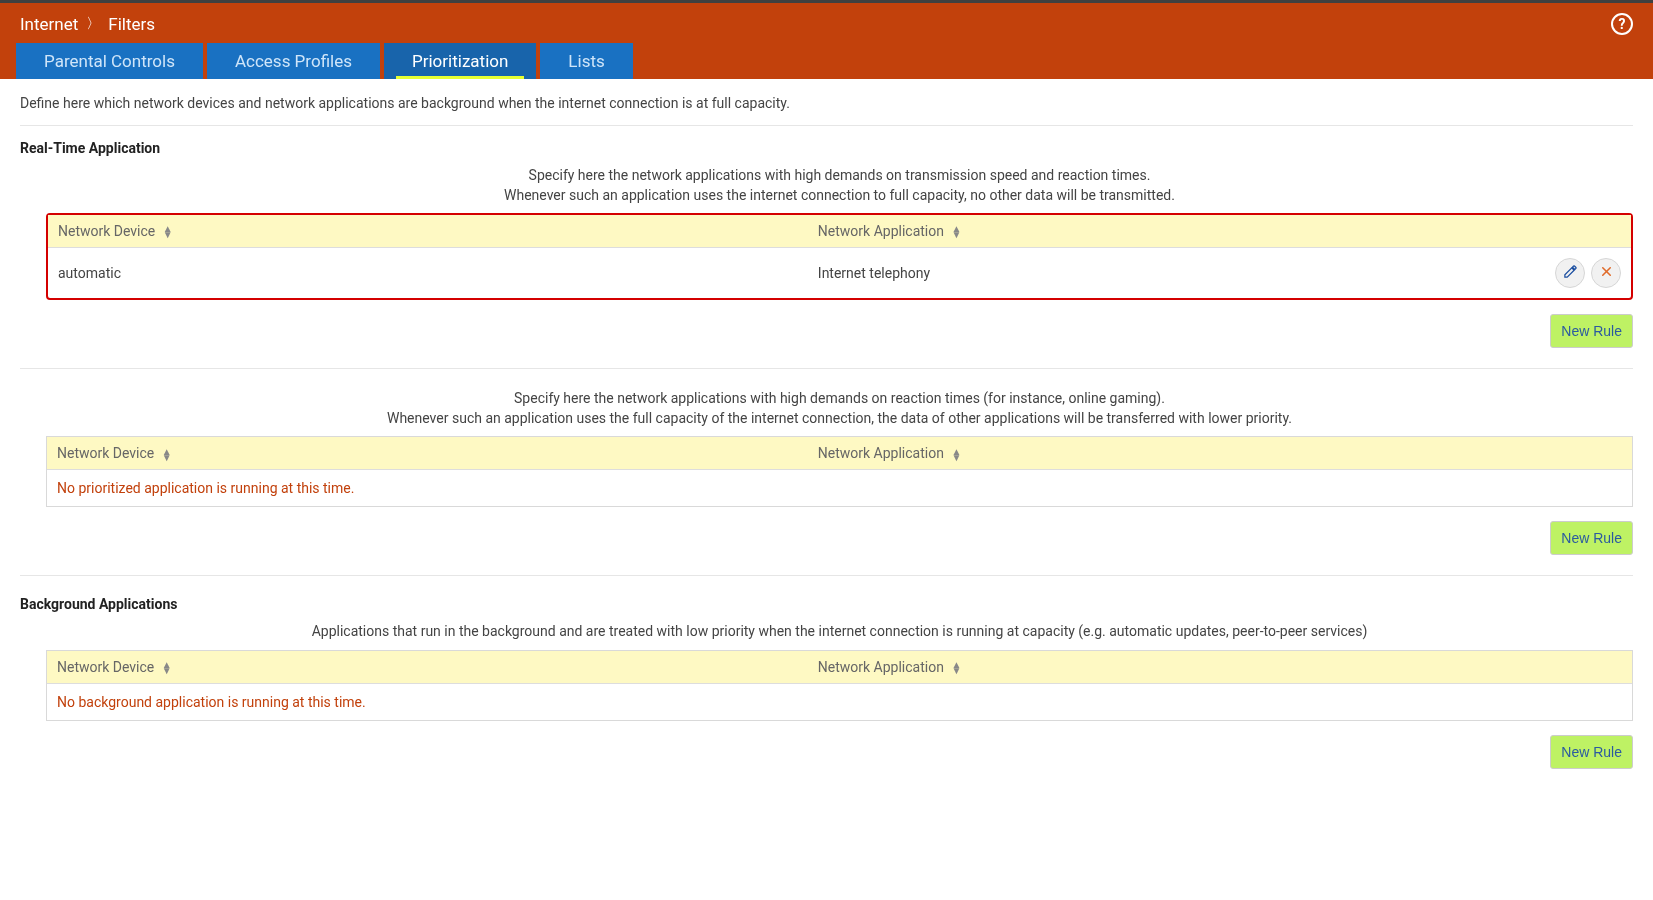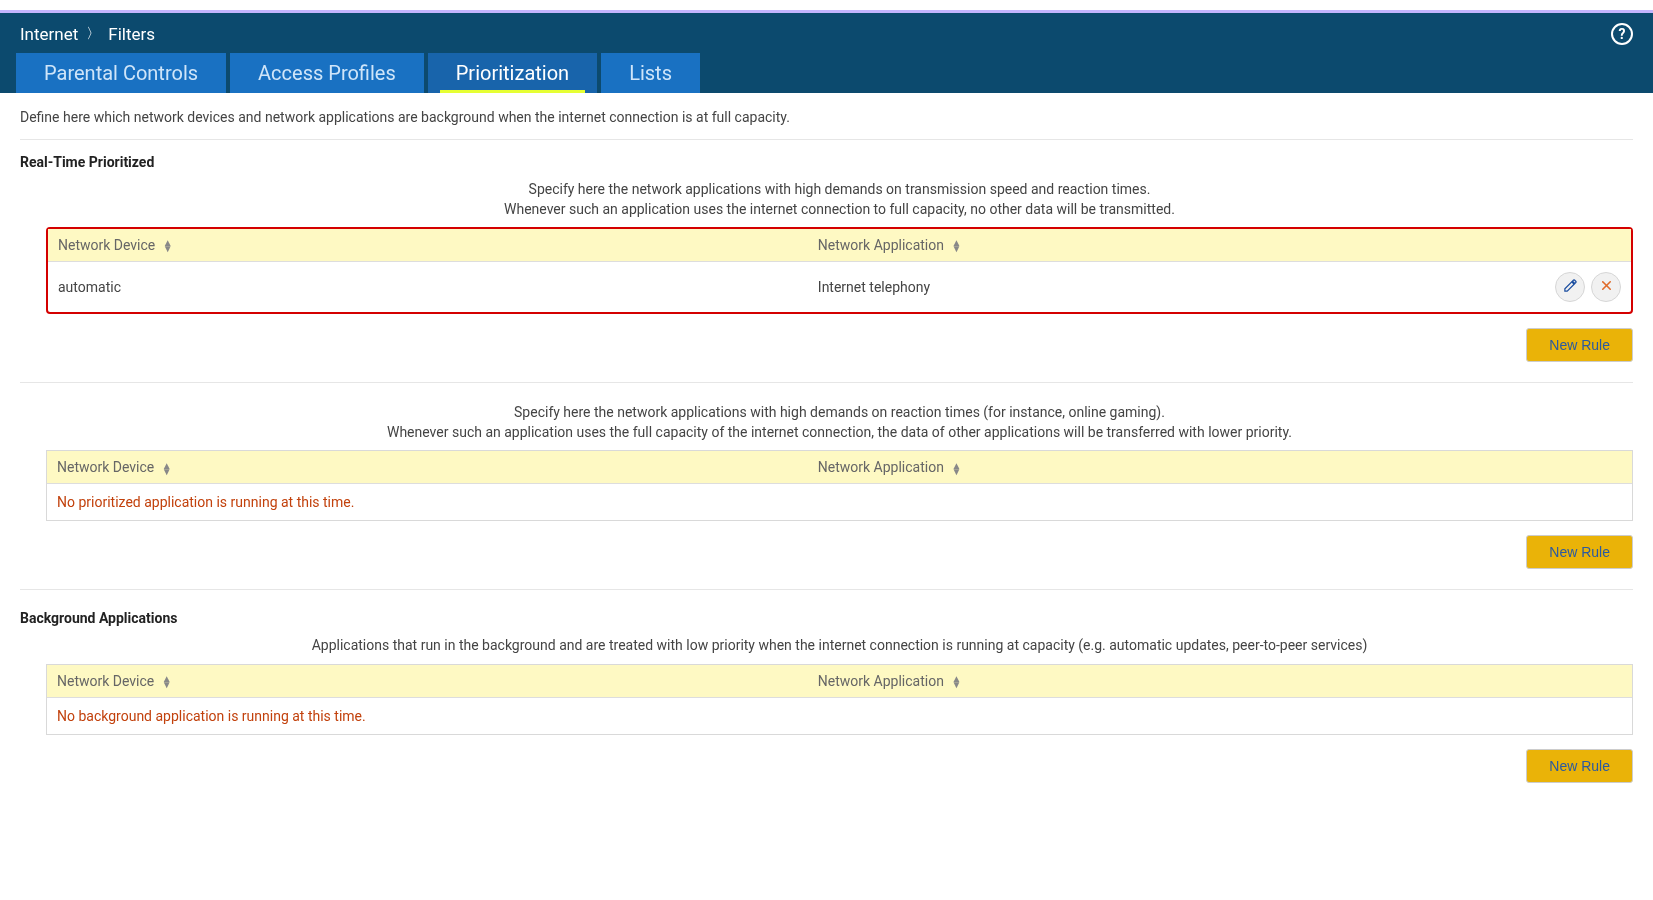--- a/index.html
+++ b/index.html
@@ -4,24 +4,23 @@
 <style>
   * { box-sizing: border-box; margin: 0; padding: 0; }
   body {
     font-family: -apple-system, BlinkMacSystemFont, "Segoe UI", Roboto, Arial, sans-serif;
     font-size: 14px;
     color: #333;
     background: #fff;
     width: 1653px;
   }
   .header {
-    background: #0c4a6e;
-    border-top: 3px solid #c4b5fd;
+    background: #c2410c;
+    border-top: 3px solid #404040;
     color: #fff;
-    margin-top: 10px;
   }
   .breadcrumb {
     display: flex;
     align-items: center;
     padding: 10px 20px 8px 20px;
     font-size: 17px;
   }
   .breadcrumb .chev { margin: 0 8px; font-size: 14px; }
   .help-icon {
     margin-left: auto;
@@ -33,21 +32,21 @@
     cursor: pointer;
   }
   .tabs {
     display: flex;
     padding: 0 16px;
   }
   .tab {
     padding: 8px 28px;
     background: #1971c2;
     color: #cfe5f9;
-    font-size: 20px;
+    font-size: 17px;
     cursor: pointer;
     margin-right: 4px;
     position: relative;
   }
   .tab.active {
     background: #1864ab;
     color: #fff;
   }
   .tab.active::after {
     content: "";
@@ -143,23 +142,23 @@
     margin-left: 6px;
   }
   .icon-btn svg { width: 15px; height: 15px; }
   .btn-row {
     margin-left: 26px;
     display: flex;
     justify-content: flex-end;
     margin-top: 14px;
   }
   .btn {
-    padding: 8px 22px;
+    padding: 8px 10px;
     border: 1px solid #ccc;
-    background: #eab308;
+    background: #bef264;
     border-radius: 3px;
     color: #2b5aa0;
     font-size: 14px;
     cursor: pointer;
   }
   .col-device { width: 48%; }
   .col-app { width: auto; }
   .col-actions { width: 120px; }
 </style>
 </head>
@@ -177,21 +176,21 @@
       <div class="tab">Access Profiles</div>
       <div class="tab active">Prioritization</div>
       <div class="tab">Lists</div>
     </div>
 </div>
 
 <div class="content">
   <div class="intro">Define here which network devices and network applications are background when the internet connection is at full capacity.</div>
   <div id="sections">
       <div class="section">
-        <div class="section-title">Real-Time Prioritized</div>
+        <div class="section-title">Real-Time Application</div>
         <div class="section-desc">Specify here the network applications with high demands on transmission speed and reaction times.<br>Whenever such an application uses the internet connection to full capacity, no other data will be transmitted.</div>
         <div class="table-wrap highlighted">
           <table class="tbl">
             <thead>
               <tr>
                 <th class="col-device">Network Device <span class="sort-icon">▲<br>▼</span></th>
                 <th class="col-app">Network Application <span class="sort-icon">▲<br>▼</span></th>
                 <th class="col-actions">&nbsp;</th>
               </tr>
             </thead>

